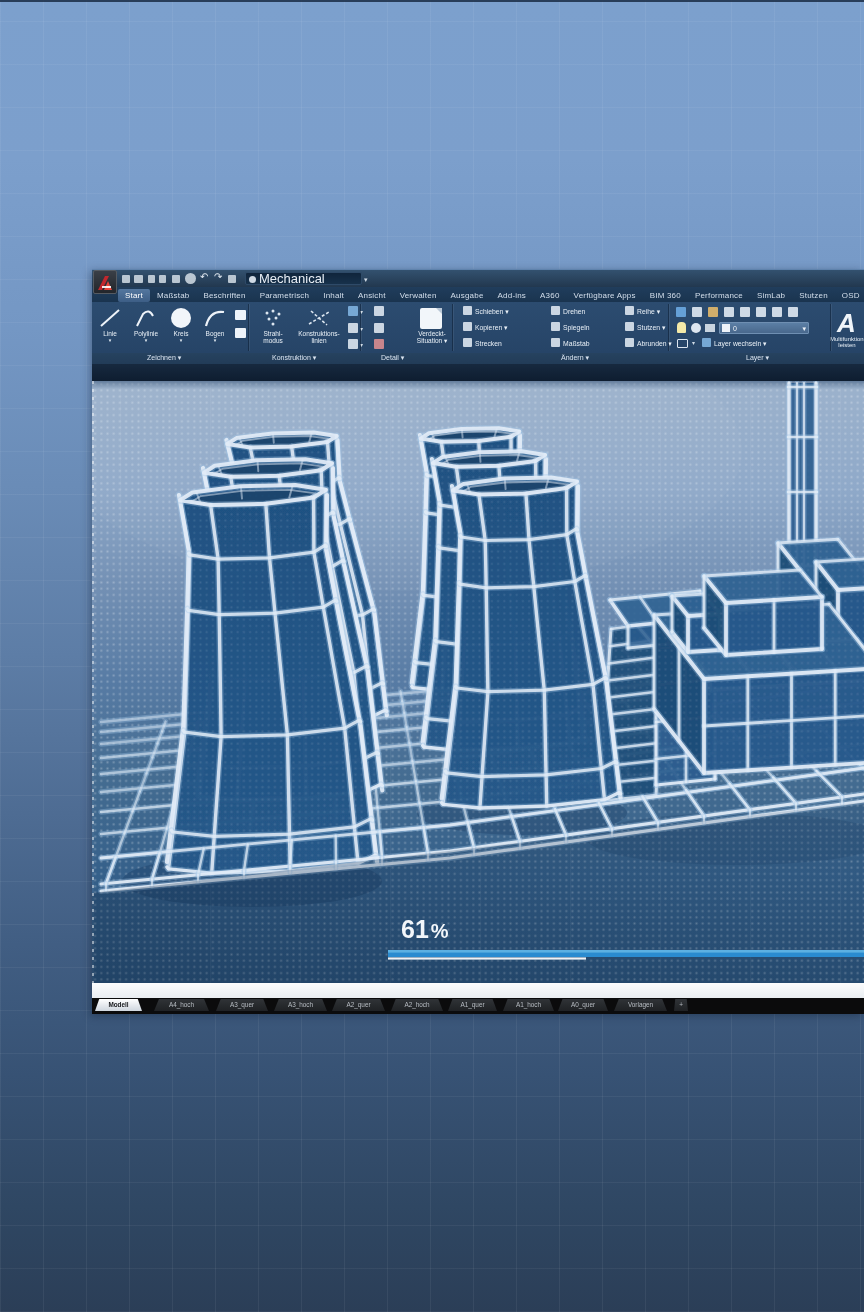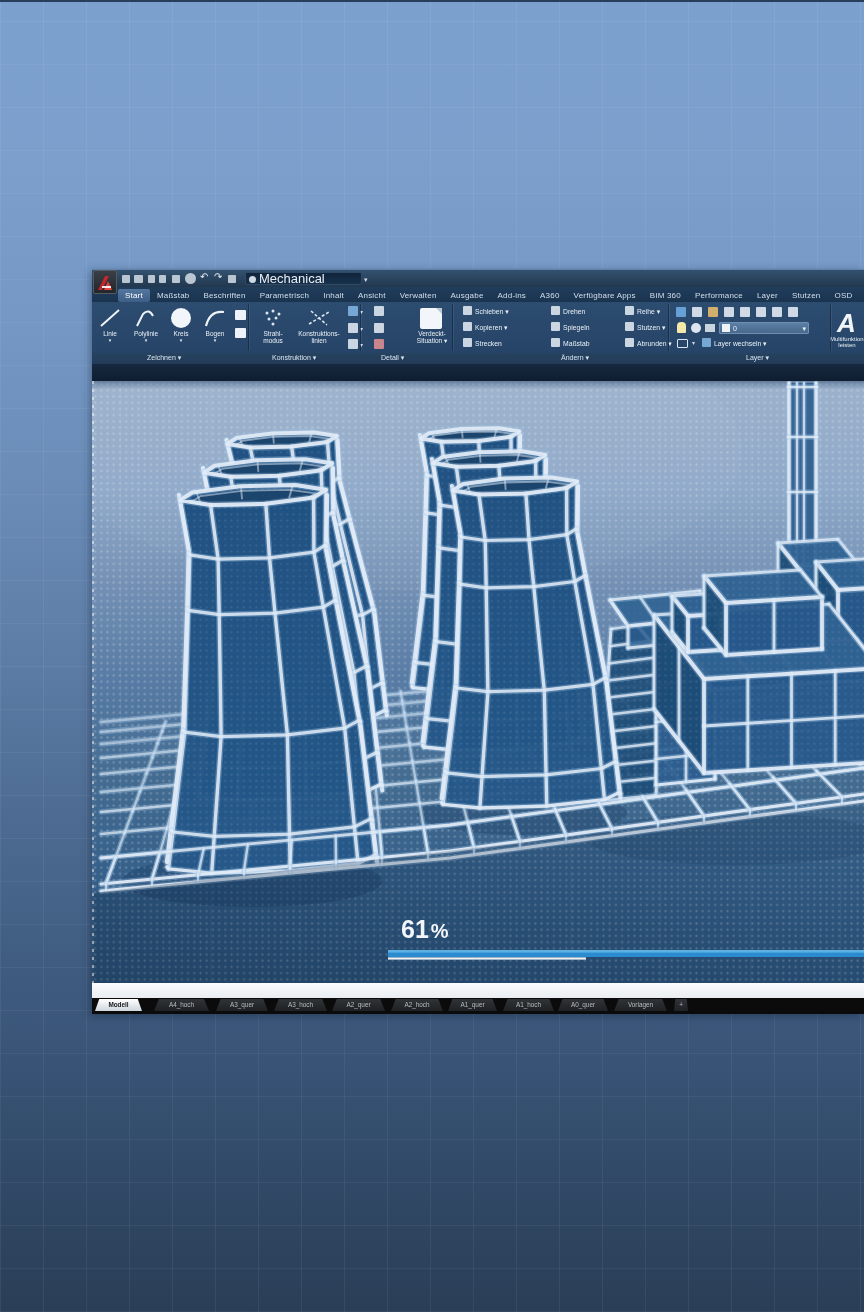--- a/index.html
+++ b/index.html
@@ -69,21 +69,21 @@
       <span class="t">Parametrisch</span>
       <span class="t">Inhalt</span>
       <span class="t">Ansicht</span>
       <span class="t">Verwalten</span>
       <span class="t">Ausgabe</span>
       <span class="t">Add-ins</span>
       <span class="t">A360</span>
       <span class="t">Verfügbare Apps</span>
       <span class="t">BIM 360</span>
       <span class="t">Performance</span>
-      <span class="t">Layer</span>
+      <span class="t">SimLab</span>
       <span class="t">Stutzen</span>
       <span class="t">OSD</span>
     </div>
  <div id="ribbon">
       <div class="bigbtn" style="left:1px"><div class="ic"><svg width="26" height="24">
             <line x1="4" y1="20" x2="22" y2="4" stroke="#eef3f9" stroke-width="2"></line>
           </svg></div>Linie<div style="font-size:5px">▾</div></div>
       <div class="bigbtn" style="left:37px"><div class="ic"><svg width="26" height="24">
             <path d="M4 20 L10 8 Q16 2 20 10" fill="none" stroke="#eef3f9" stroke-width="2"></path>
           </svg></div>Polylinie<div style="font-size:5px">▾</div></div>

